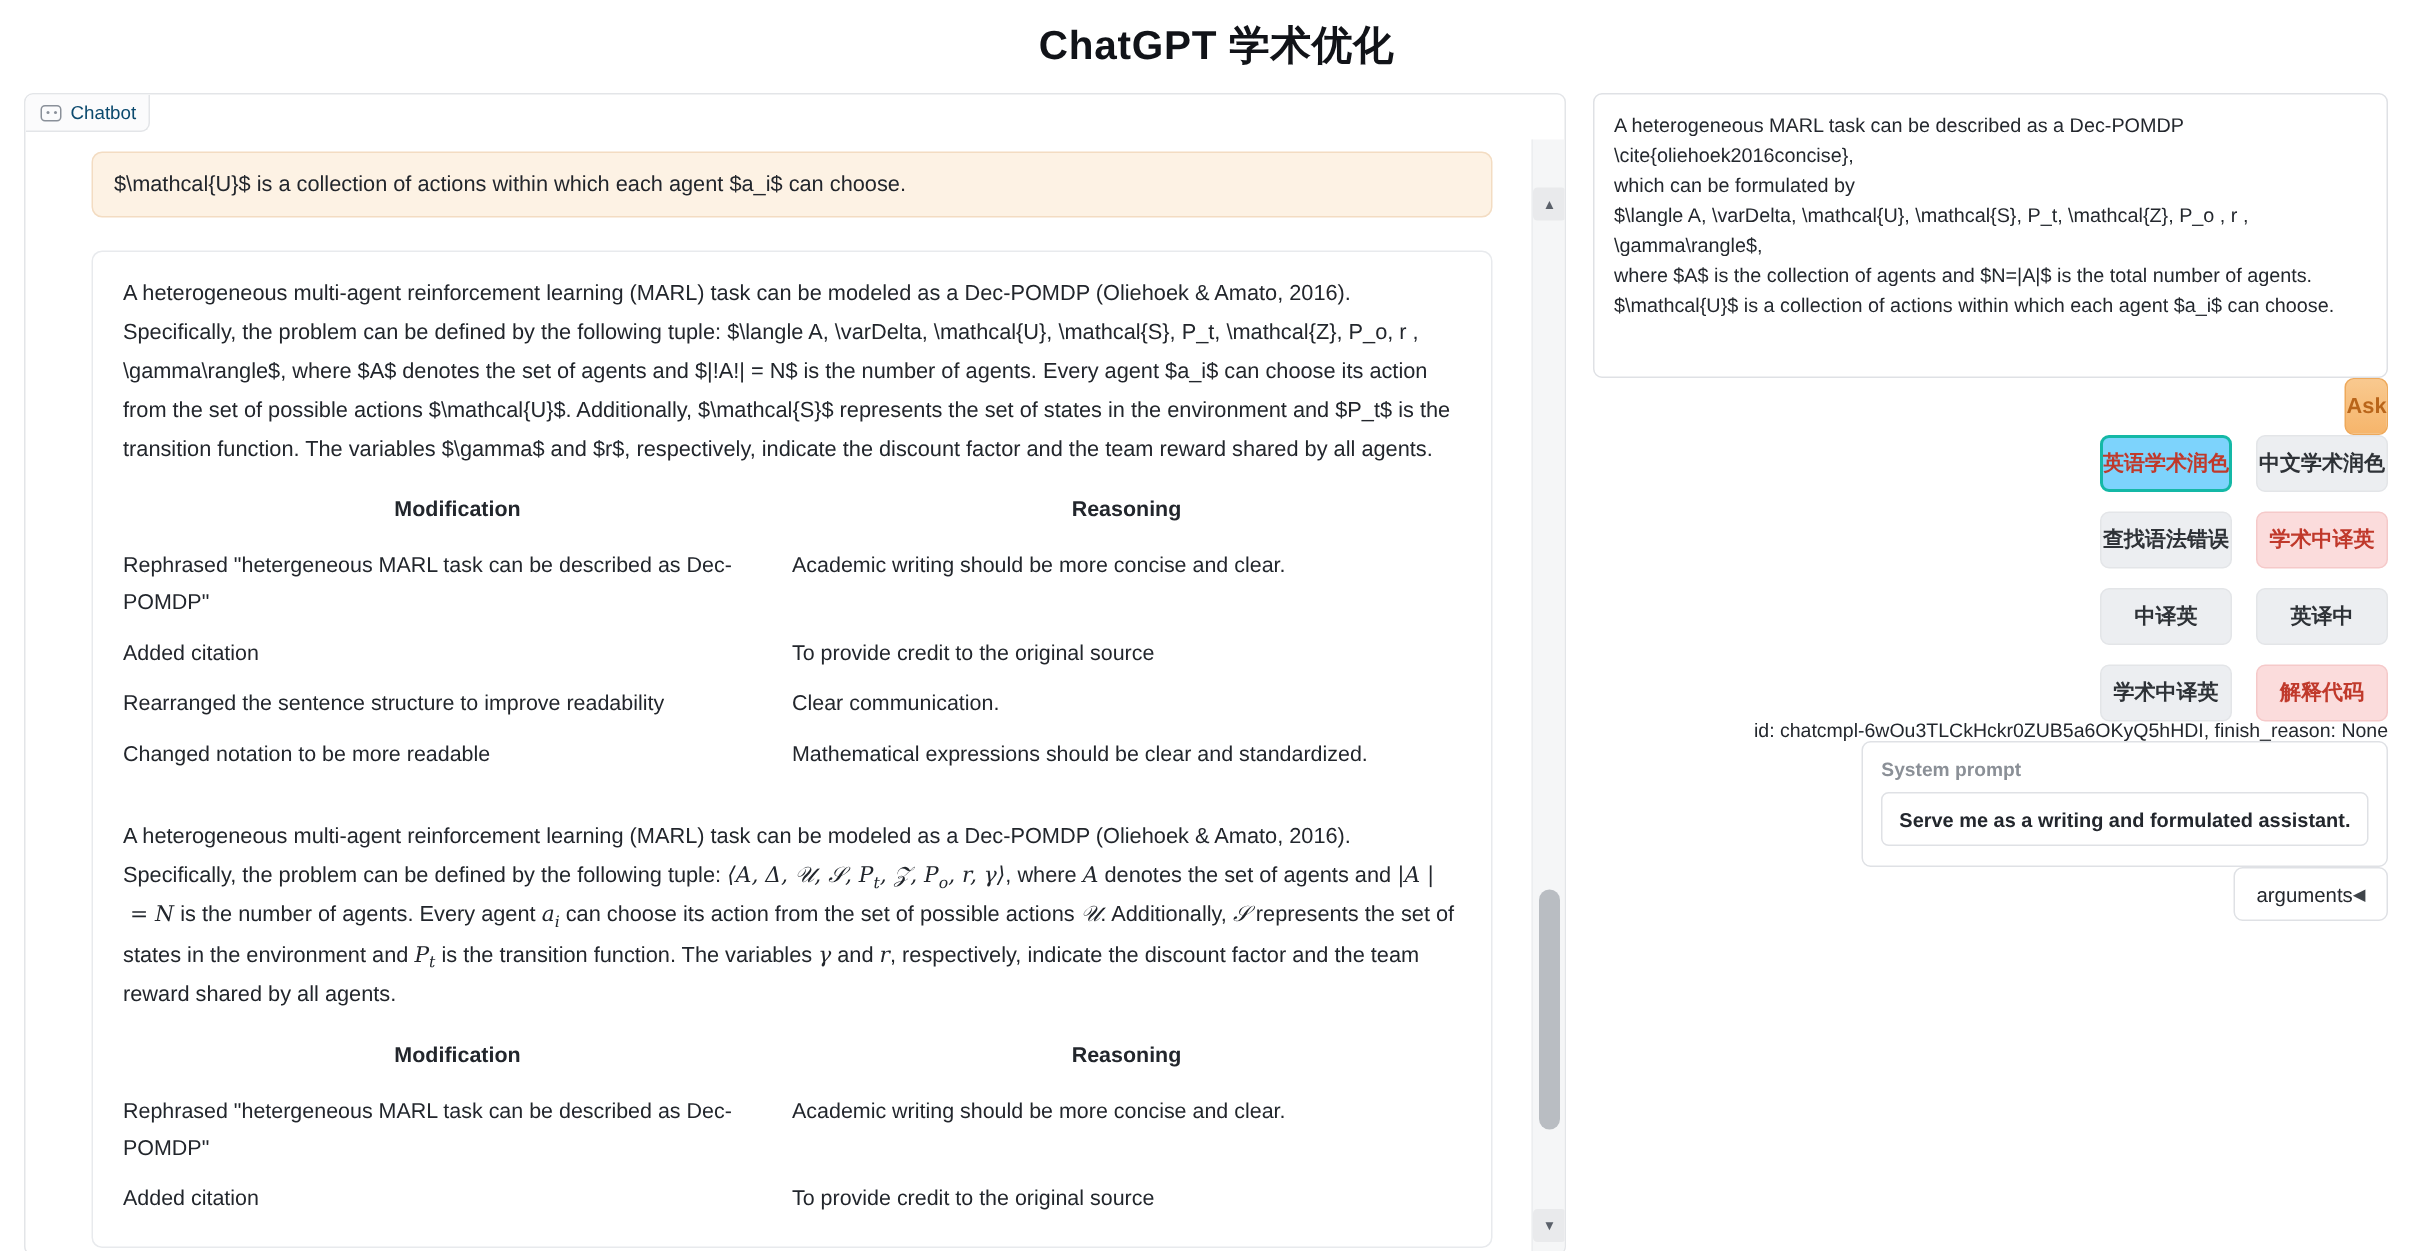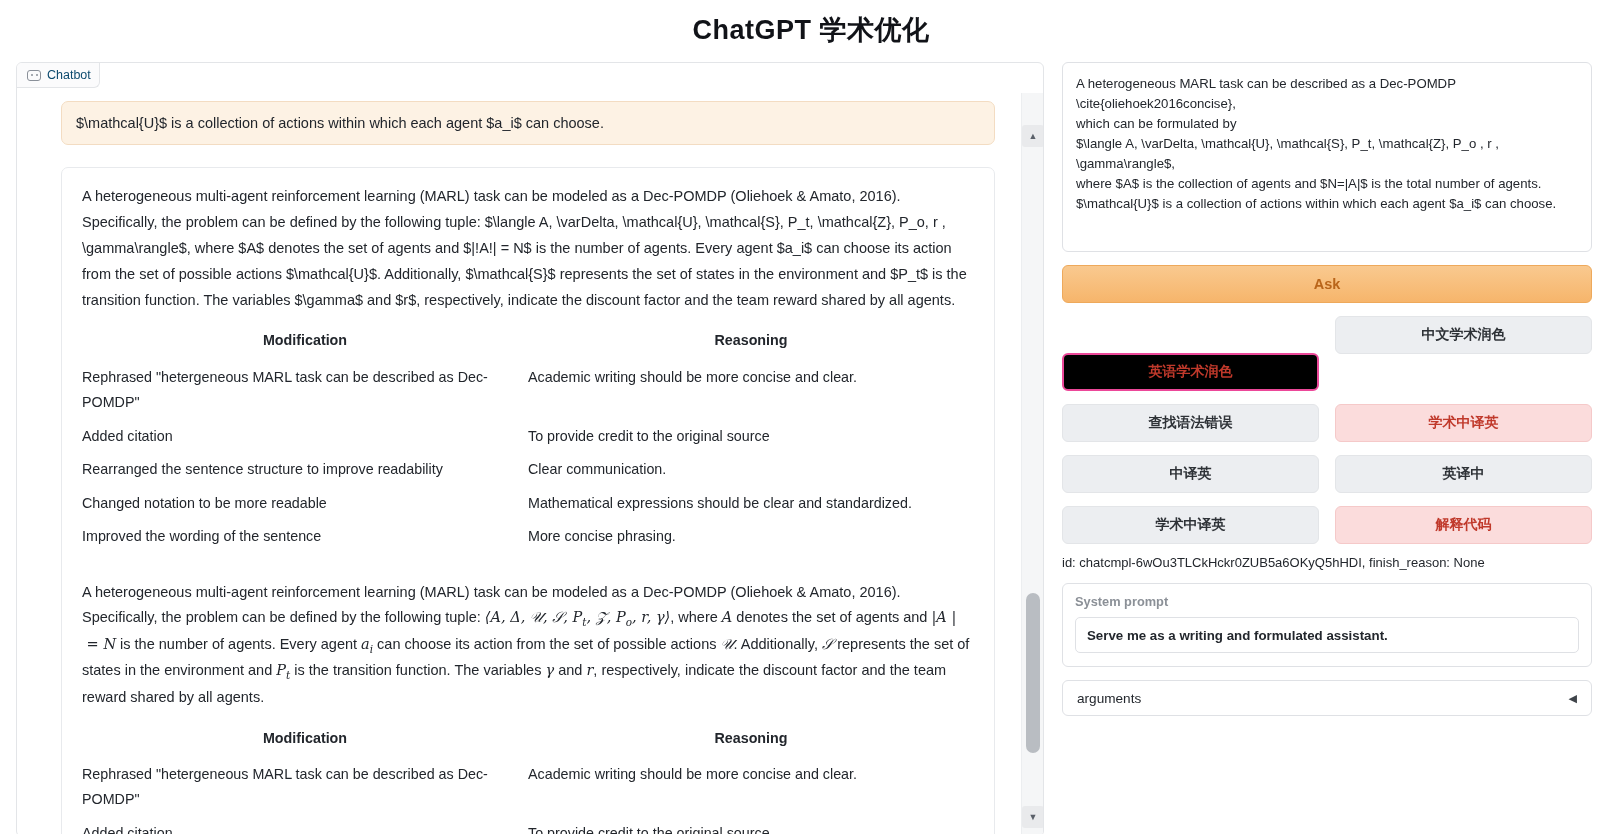--- a/index.html
+++ b/index.html
@@ -148,21 +148,21 @@
     top: 500px; height: 160px;
     background: #b9bdc2;
     border-radius: 7px;
   }
 
   
   .side-panel {
     width: 530px;
     display: flex;
     flex-direction: column;
-    gap: 13px;
+    align-items: flex-end;
   }
   .prompt-box {
     border: 1px solid #dfe1e5;
     border-radius: 6px;
     background: #fff;
     padding: 11px 13px;
     font-size: 13.2px;
     line-height: 1.52;
     color: #23272d;
     height: 190px;
@@ -196,24 +196,23 @@
     border: 1px solid #e3e5e8;
     background: #eceef1;
     color: #2e3237;
   }
   .gbtn.pink {
     background: #fbdcdc;
     border-color: #f5c9c9;
     color: #c0392b;
   }
   .gbtn.sel {
-    background: #000000;
-    border: 2px solid #ec4899;
+    background: #7dd3fc;
+    border: 2px solid #14b8a6;
     color: #c0392b;
-    margin-top: 37px;
   }
   .meta-line {
     font-size: 13px;
     color: #23272d;
     margin-top: -2px;
   }
   .sys-card {
     border: 1px solid #dfe1e5;
     border-radius: 6px;
     background: #fff;
@@ -287,24 +286,20 @@
                   <td class="c1">Added citation</td>
                   <td class="c2">To provide credit to the original source</td>
                 </tr>
                 <tr>
                   <td class="c1">Rearranged the sentence structure to improve readability</td>
                   <td class="c2">Clear communication.</td>
                 </tr>
                 <tr>
                   <td class="c1">Changed notation to be more readable</td>
                   <td class="c2">Mathematical expressions should be clear and standardized.</td>
-                </tr>
-                <tr>
-                  <td class="c1">Improved the wording of the sentence</td>
-                  <td class="c2">More concise phrasing.</td>
                 </tr>
               </tbody>
             </table>
 
             <p style="margin-top:26px">
               <span>A heterogeneous multi-agent reinforcement learning (MARL) task can be modeled as a Dec-POMDP (Oliehoek &amp; Amato, 2016). Specifically, the problem can be defined by the following tuple: </span><span class="math">⟨<i>A</i>, <i>Δ</i>, <span class="cal">𝒰</span>, <span class="cal">𝒮</span>, <i>P</i><span class="sub">t</span>, <span class="cal">𝒵</span>, <i>P</i><span class="sub">o</span>, <i>r</i>, <i>γ</i>⟩</span>, where <span class="math">A</span> denotes the set of agents and
               <span class="math">|<i>A</i> | &nbsp;= <i>N</i></span> is the number of agents. Every agent <span class="math"><i>a</i><span class="sub">i</span></span> can choose its action from the set of possible actions <span class="cal">𝒰</span>. Additionally, <span class="cal">𝒮</span> represents the set of states in the environment and <span class="math"><i>P</i><span class="sub">t</span></span> is the transition function. The variables <span class="math">γ</span> and <span class="math">r</span>, respectively, indicate the discount factor and the team reward shared by all agents.
             </p>
 
             <table class="tbl">

